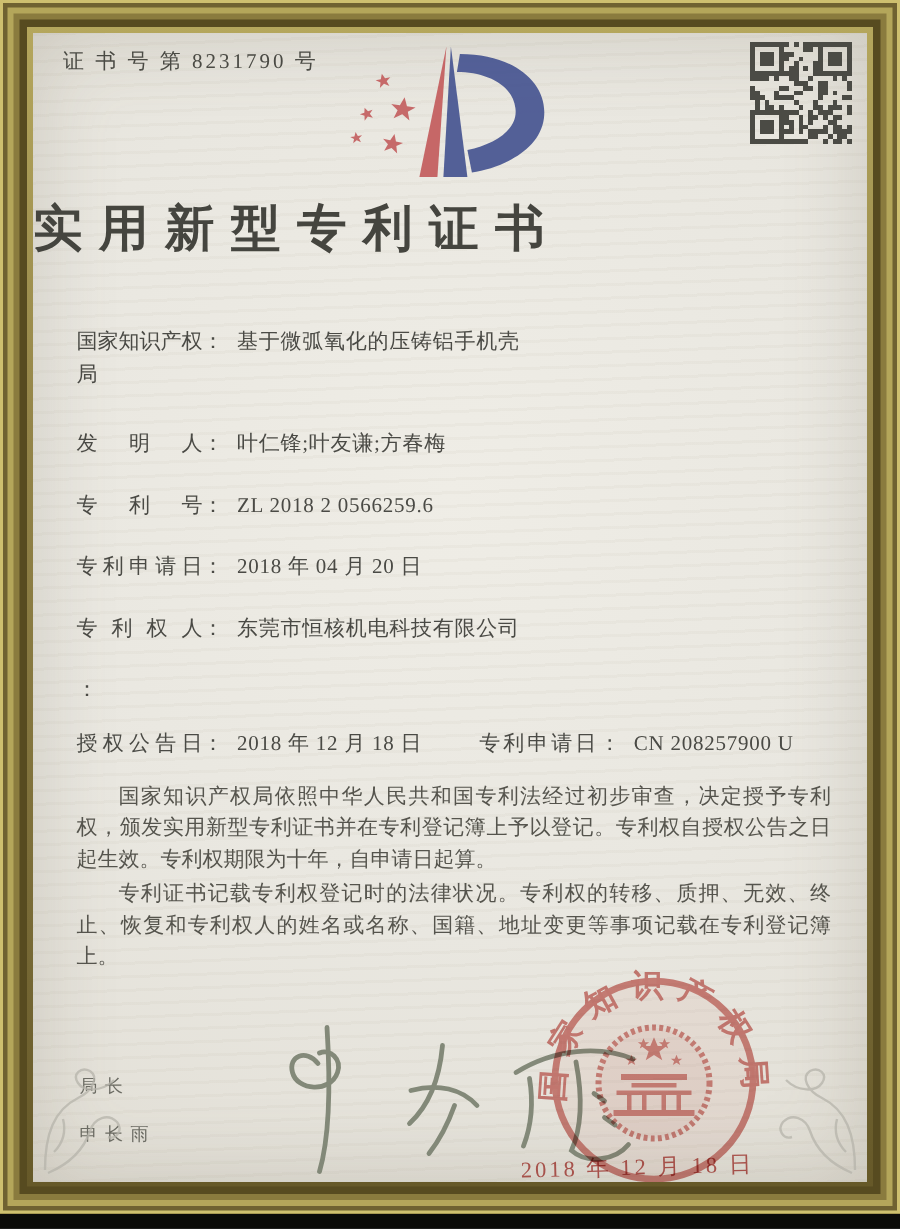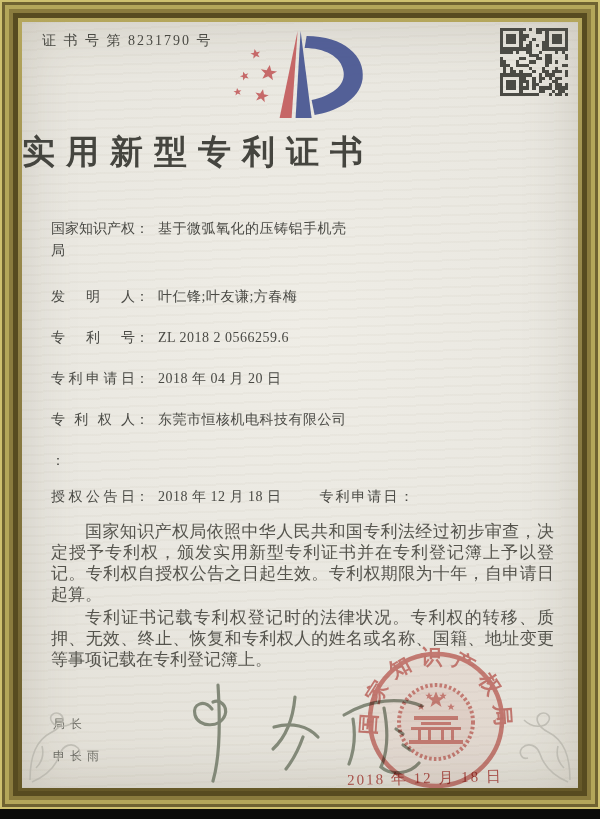--- a/index.html
+++ b/index.html
@@ -23,21 +23,21 @@
   .title{position:absolute;top:108px;left:0;width:100%;text-align:left;
          font-size:33px;font-weight:bold;letter-spacing:11px;color:#45453f;}
   .fields{position:absolute;top:196px;left:29px;right:24px;color:#4a4a45;font-size:14px;}
   .frow{display:flex;line-height:22px;margin-bottom:19px;}
   .frow.first{margin-bottom:24px;}
   .flabel{display:inline-block;width:84px;text-align:justify;text-align-last:justify;flex:none;}
   .fcolon{flex:none;}
   .fvalue{margin-left:9px;letter-spacing:.5px;}
   .grow{display:flex;line-height:22px;margin-bottom:0;}
   .gspacer{width:38px;flex:none;}
-  .paras{margin-top:13px;color:#55544d;font-size:17px;line-height:21px;text-align:justify;}
+  .paras{margin-top:13px;color:#55544d;font-size:14px;line-height:21px;text-align:justify;}
   .paras p{margin:0 0 2px 0;text-indent:2em;}
   .signoff{position:absolute;left:31px;top:686px;color:#6b6b63;font-size:12px;letter-spacing:5px;line-height:32px;}
   .signature{position:absolute;left:150px;top:655px;width:270px;height:115px;opacity:.9;}
   .seal{position:absolute;left:328px;top:612px;width:172px;height:172px;mix-blend-mode:multiply;}
   .seal-date{position:absolute;left:318px;top:747px;width:170px;text-align:center;
              color:#c4625e;font-size:15px;letter-spacing:2px;transform:rotate(-1.5deg);
              mix-blend-mode:multiply;}
   .corner{position:absolute;width:62px;height:74px;opacity:.75;}
   .corner.bl{left:4px;bottom:4px;}
   .corner.br{right:4px;bottom:4px;transform:scaleX(-1);}
@@ -334,20 +334,21 @@
       <div class="frow" style="margin-bottom:14px;">
           <span class="fcolon">：</span>
       </div>
       <div class="grow">
         <span class="flabel">授权公告日</span>
           <span class="fcolon">：</span>
         <span class="fvalue">2018 年 12 月 18 日</span>
         <span class="gspacer"></span>
         <span style="letter-spacing:2px;">专利申请日</span>
           <span class="fcolon">：</span>
+        <span class="fvalue">CN 208257900 U</span>
       </div>
 
       <div class="paras">
         <p>国家知识产权局依照中华人民共和国专利法经过初步审查，决定授予专利权，颁发实用新型专利证书并在专利登记簿上予以登记。专利权自授权公告之日起生效。专利权期限为十年，自申请日起算。</p>
         <p>专利证书记载专利权登记时的法律状况。专利权的转移、质押、无效、终止、恢复和专利权人的姓名或名称、国籍、地址变更等事项记载在专利登记簿上。</p>
       </div>
     </div>
 
     <div class="signoff">
       <div>局长</div>

